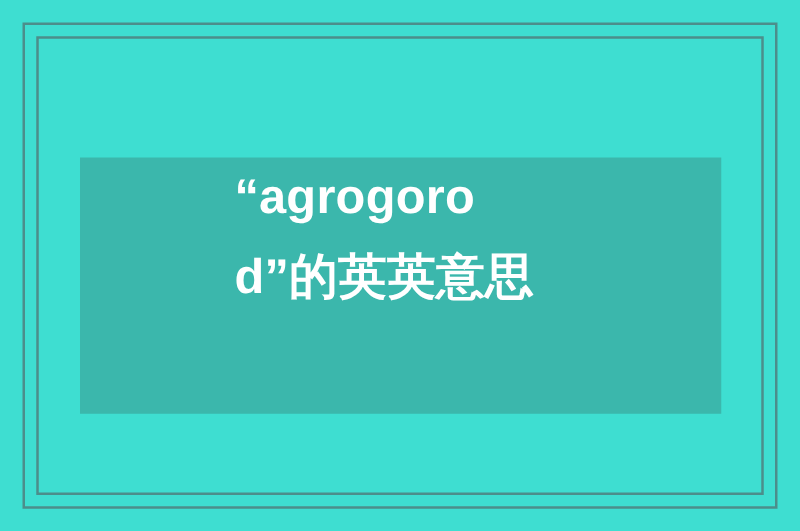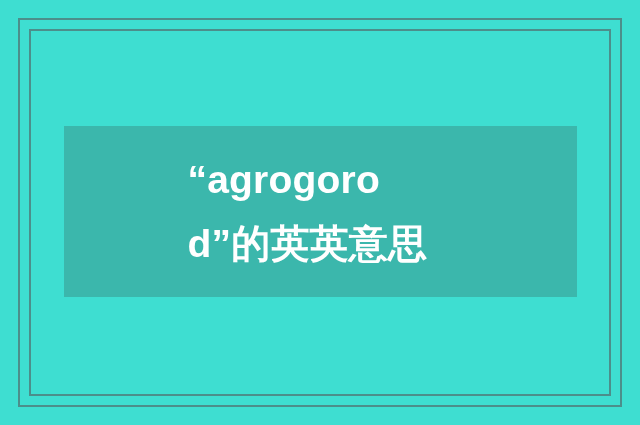--- a/index.html
+++ b/index.html
@@ -47,24 +47,24 @@
     bottom: 29px;
     border-width: 2px;
   }
 
   
   #title-plate {
     position: absolute;
     left: 64px;
     top: 126px;
     width: 513px;
-    height: 171px;
+    height: 205px;
     background: #3BB7AC;
     display: flex;
-    align-items: center;
+    align-items: flex-start;
     justify-content: center;
     box-sizing: border-box;
     padding: 0 55px;
   }
 
   #title-text {
     color: #FFFFFF;
     font-size: 39px;
     line-height: 64px;
     font-weight: 700;

